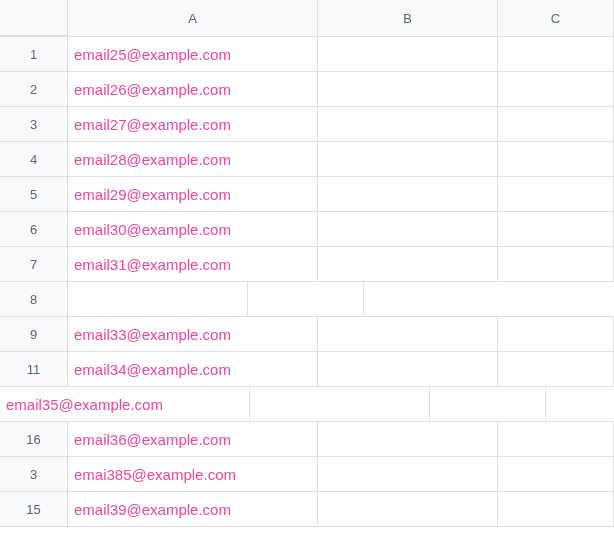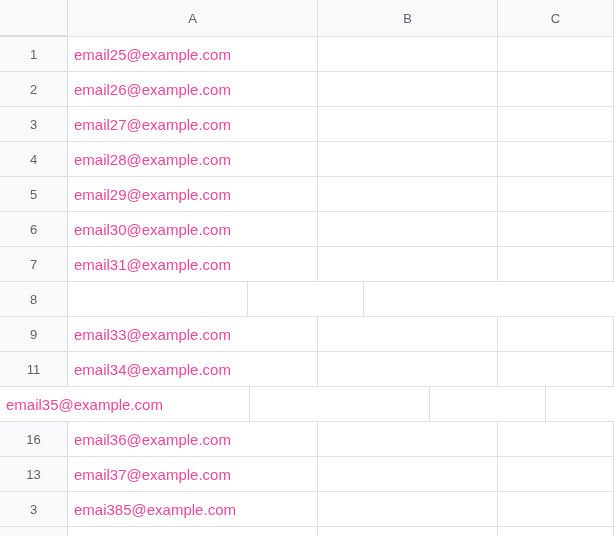--- a/index.html
+++ b/index.html
@@ -161,26 +161,20 @@
       <div class="cell col-b"></div>
       <div class="cell col-c"></div>
     </div>
     <div class="data-row">
       <div class="row-header">16</div>
       <div class="cell col-a">email36@example.com</div>
       <div class="cell col-b"></div>
       <div class="cell col-c"></div>
     </div>
     <div class="data-row">
-      <div class="row-header">13</div>
-      <div class="cell col-a">email37@example.com</div>
-      <div class="cell col-b"></div>
-      <div class="cell col-c"></div>
-    </div>
-    <div class="data-row">
       <div class="row-header">3</div>
       <div class="cell col-a">emai385@example.com</div>
       <div class="cell col-b"></div>
       <div class="cell col-c"></div>
     </div>
     <div class="data-row">
       <div class="row-header">15</div>
       <div class="cell col-a">email39@example.com</div>
       <div class="cell col-b"></div>
       <div class="cell col-c"></div>

